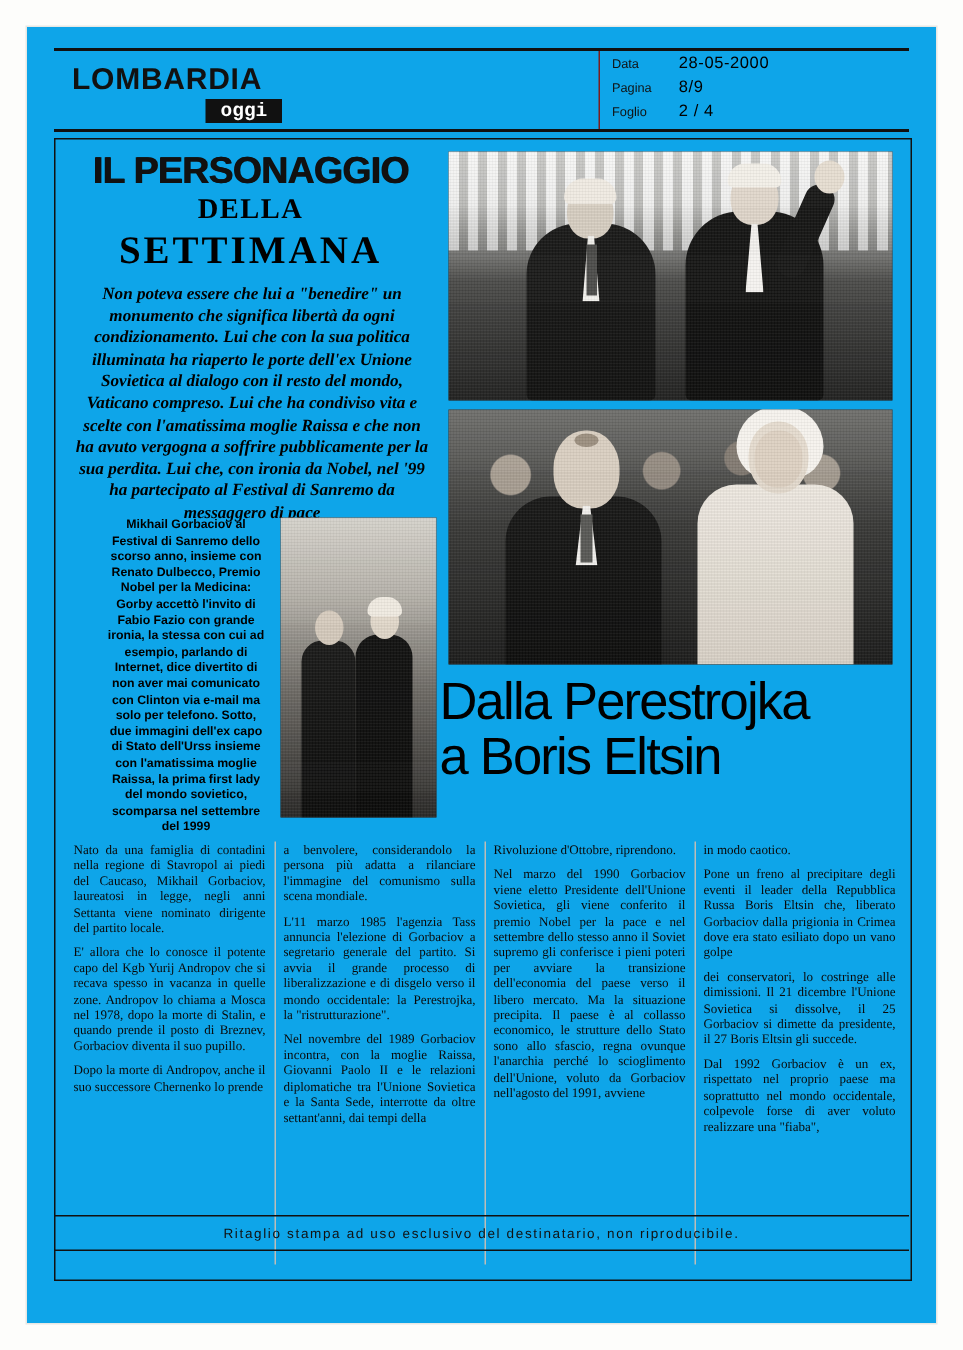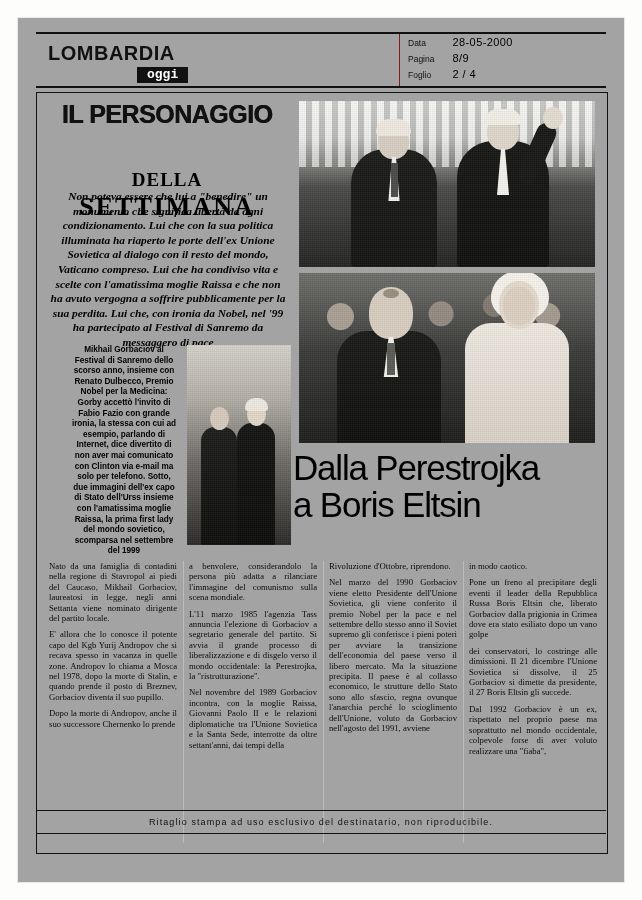--- a/index.html
+++ b/index.html
@@ -19,21 +19,21 @@
     width: 642px;
     height: 900px;
     background: #fdfdfb;
   }
   .sheet {
     position: absolute;
     left: 18px;
     top: 18px;
     width: 606px;
     height: 864px;
-    background: #a3a3a3;
+    background: #0ea5e9;
     box-shadow: 0 0 0 1px #e8e8e4;
   }
 
   
   .masthead {
     position: absolute;
     left: 18px;
     top: 14px;
     width: 570px;
     height: 52px;
@@ -119,21 +119,20 @@
     line-height: 27px;
     color: #111;
     text-shadow: 0.6px 0 0 #111;
   }
   .kick2 {
     font-family: "Liberation Serif", serif;
     font-weight: bold;
     font-size: 19px;
     line-height: 24px;
     letter-spacing: 1px;
-    margin-top: 40px;
   }
   .kick3 {
     font-family: "Liberation Serif", serif;
     font-weight: bold;
     font-size: 26px;
     line-height: 29px;
     letter-spacing: 2px;
   }
 
   

